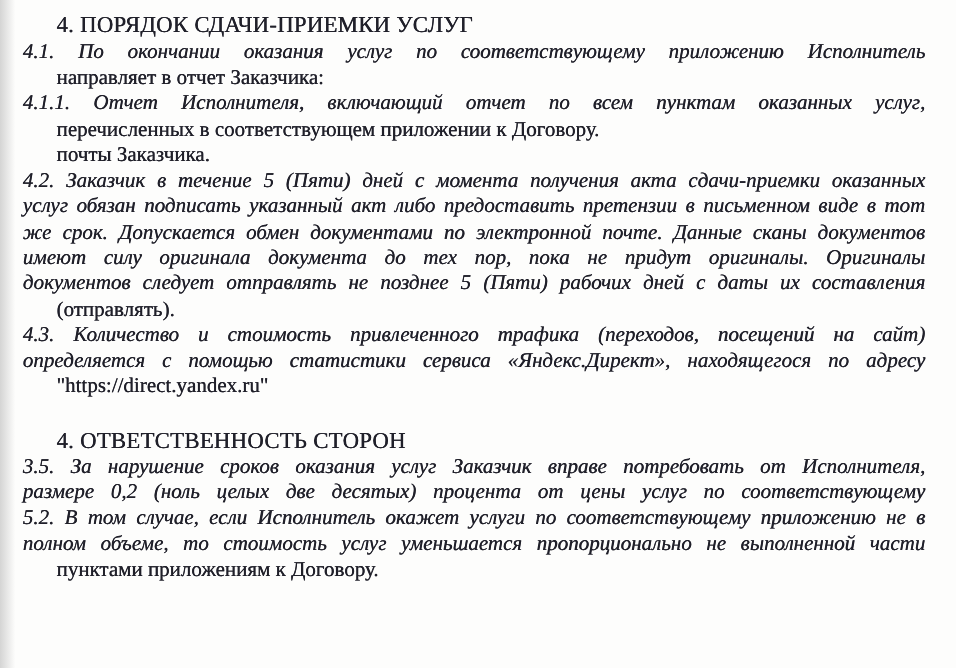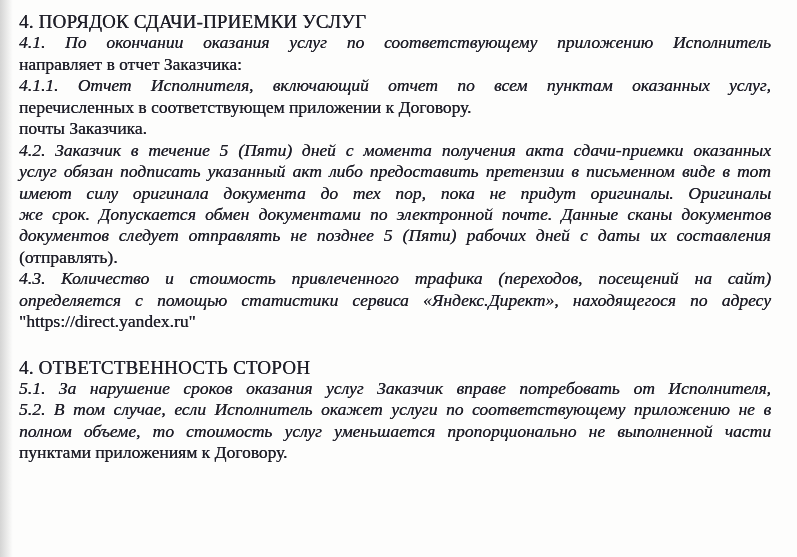--- a/index.html
+++ b/index.html
@@ -39,21 +39,21 @@
     text-shadow: 0.25px 0 0 currentColor; 
     white-space: nowrap;
     overflow: visible;
   }
   .line.j {
     white-space: normal;
     text-align: justify;
     text-align-last: justify;
     font-style: italic;
   }
-  .line.l { text-align: left; }
+  .line.l { text-align: left; margin-left: 28px; }
   .line.h {
     font-size: 19px;
     letter-spacing: 0.2px;
   }
   .section-gap { height: 24px; }
 </style>
 </head>
 <body>
 
 <div class="page">
@@ -61,30 +61,31 @@
   <div class="content">
 
     <div class="line l h">4. ПОРЯДОК СДАЧИ-ПРИЕМКИ УСЛУГ</div>
     <div class="line j">4.1. По окончании оказания услуг по соответствующему приложению Исполнитель</div>
     <div class="line l">направляет в отчет Заказчика:</div>
     <div class="line j">4.1.1. Отчет Исполнителя, включающий отчет по всем пунктам оказанных услуг,</div>
     <div class="line l">перечисленных в соответствующем приложении к Договору.</div>
     <div class="line l">почты Заказчика.</div>
     <div class="line j">4.2. Заказчик в течение 5 (Пяти) дней с момента получения акта сдачи-приемки оказанных</div>
     <div class="line j">услуг обязан подписать указанный акт либо предоставить претензии в письменном виде в тот</div>
+    <div class="line j">же срок. Допускается обмен документами по электронной почте. Данные сканы документов</div>
     <div class="line j">имеют силу оригинала документа до тех пор, пока не придут оригиналы. Оригиналы</div>
-    <div class="line j">же срок. Допускается обмен документами по электронной почте. Данные сканы документов</div>
     <div class="line j">документов следует отправлять не позднее 5 (Пяти) рабочих дней с даты их составления</div>
     <div class="line l">(отправлять).</div>
     <div class="line j">4.3. Количество и стоимость привлеченного трафика (переходов, посещений на сайт)</div>
     <div class="line j">определяется с помощью статистики сервиса «Яндекс.Директ», находящегося по адресу</div>
     <div class="line l">"https://direct.yandex.ru"</div>
 
     <div class="section-gap"></div>
 
     <div class="line l h">4. ОТВЕТСТВЕННОСТЬ СТОРОН</div>
-    <div class="line j">5.1. За нарушение сроков оказания услуг Заказчик вправе потребовать от Исполнителя,</div>
+    <div class="line j">3.5. За нарушение сроков оказания услуг Заказчик вправе потребовать от Исполнителя,</div>
+    <div class="line j">размере 0,2 (ноль целых две десятых) процента от цены услуг по соответствующему</div>
     <div class="line j">5.2. В том случае, если Исполнитель окажет услуги по соответствующему приложению не в</div>
     <div class="line j">полном объеме, то стоимость услуг уменьшается пропорционально не выполненной части</div>
     <div class="line l">пунктами приложениям к Договору.</div>
 
   </div>
 </div>
 
 </body></html>

